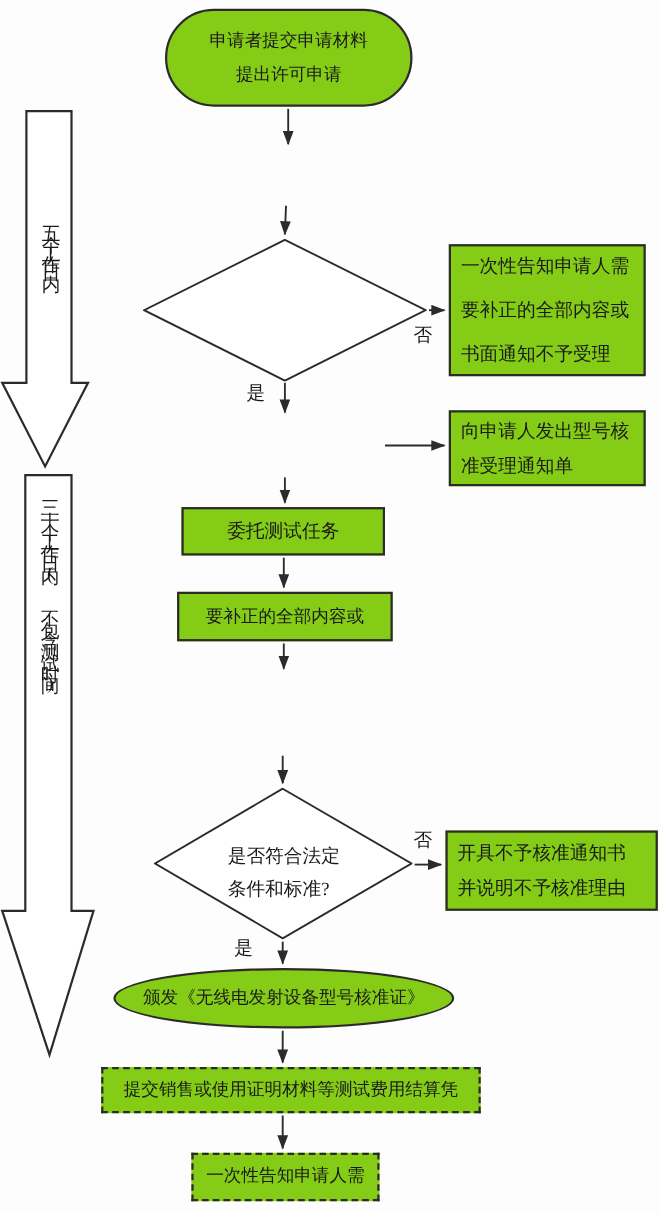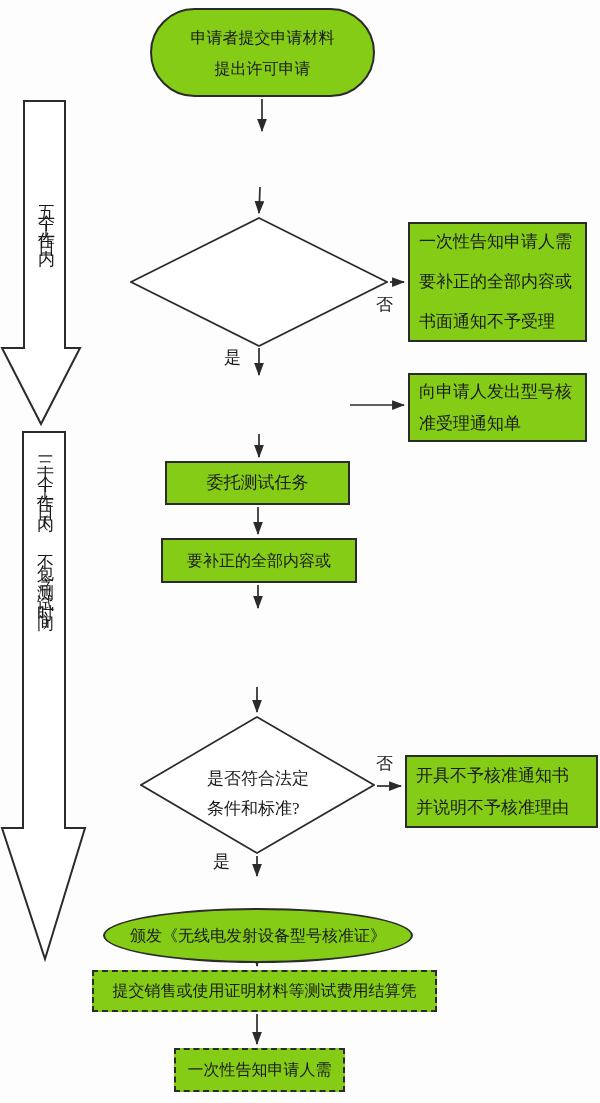--- a/index.html
+++ b/index.html
@@ -108,21 +108,21 @@
 条件和标准?</div>
   </div>
   <div class="edge-label" style="left:376px;top:752px;">否</div>
   <div class="edge-label" style="left:213px;top:850px;">是</div>
 
   <div class="node leftalign" style="left:405px;top:755px;width:193px;height:73px;font-size:17px;line-height:32px;">
     <span>开具不予核准通知书
 并说明不予核准理由</span>
   </div>
 
-  <div class="node ellipse" style="left:103px;top:908px;width:310px;height:55px;font-size:16px;">
+  <div class="node ellipse" style="left:103px;top:880px;width:310px;height:55px;font-size:16px;">
     <span>颁发《无线电发射设备型号核准证》</span>
   </div>
 
   <div class="node dashed" style="left:92px;top:970px;width:345px;height:42px;font-size:16px;">
     <span>提交销售或使用证明材料等测试费用结算凭</span>
   </div>
 
   <div class="node dashed" style="left:174px;top:1048px;width:171px;height:44px;font-size:16px;">
     <span>一次性告知申请人需</span>
   </div>

